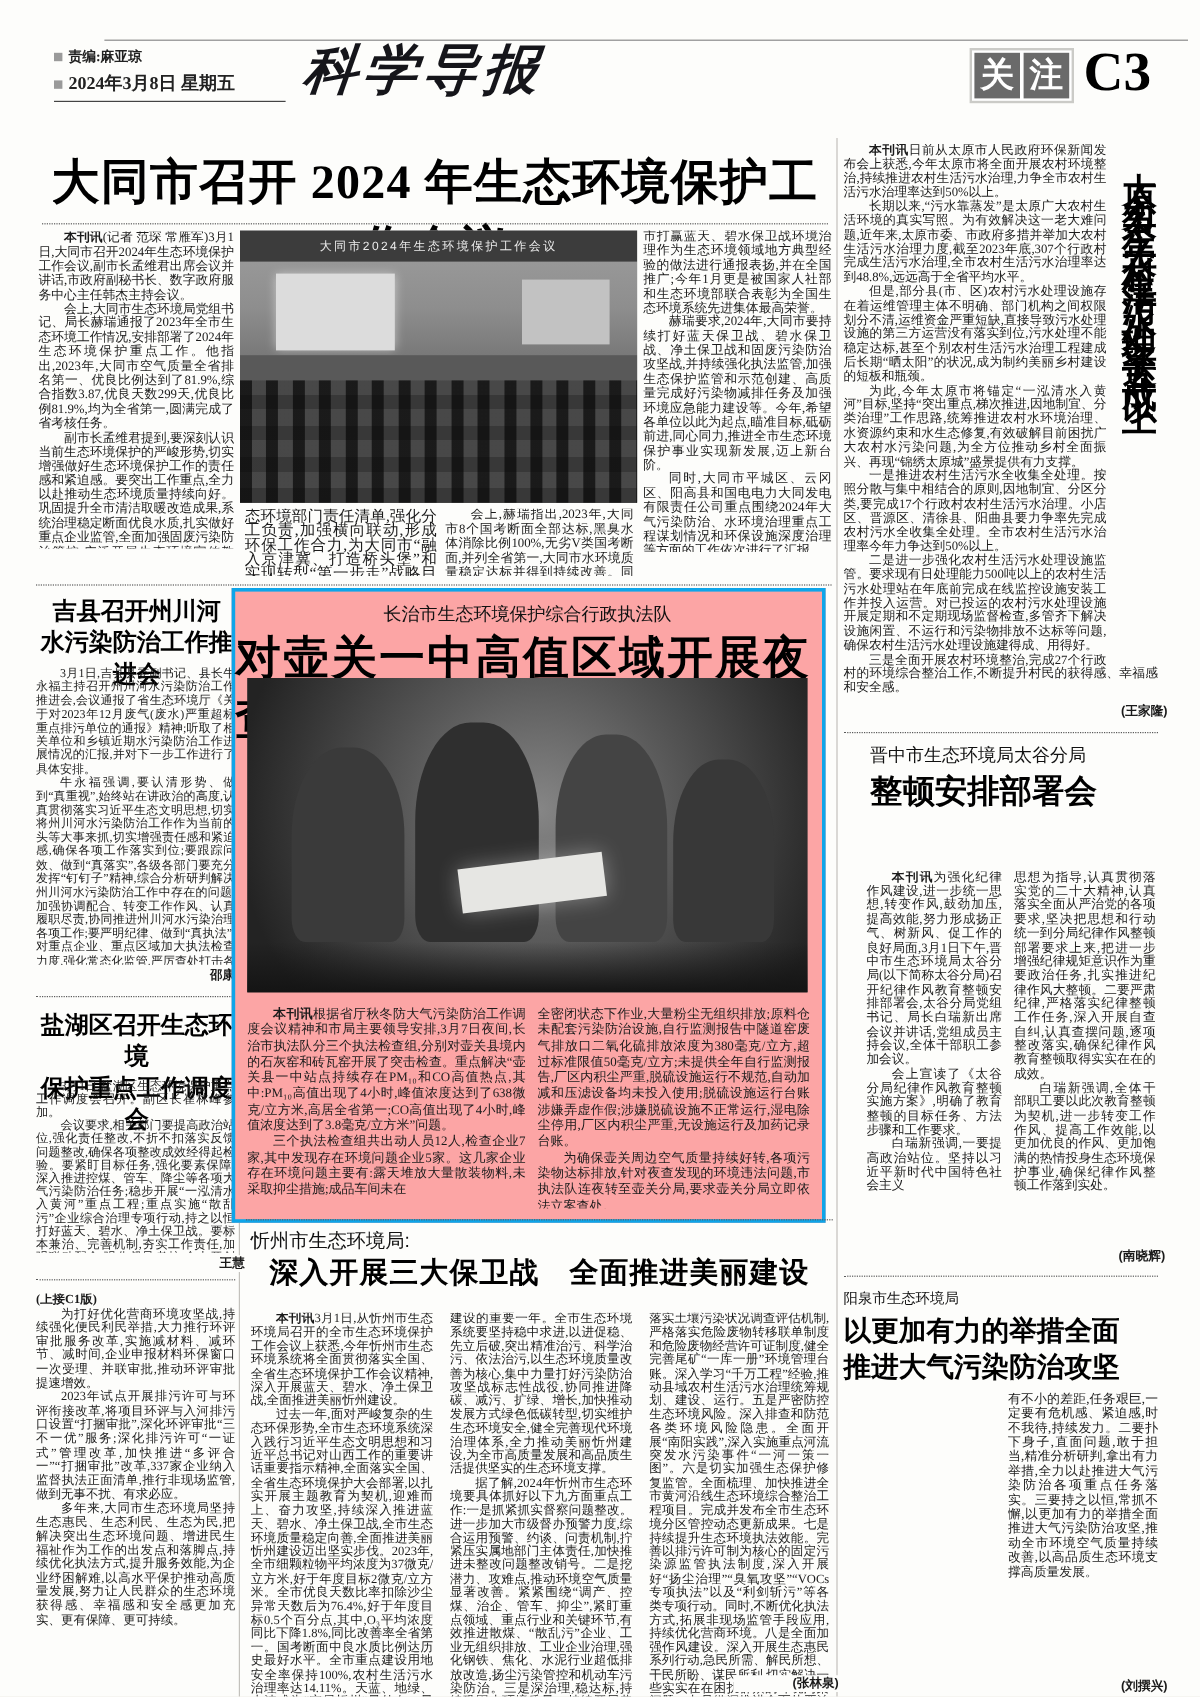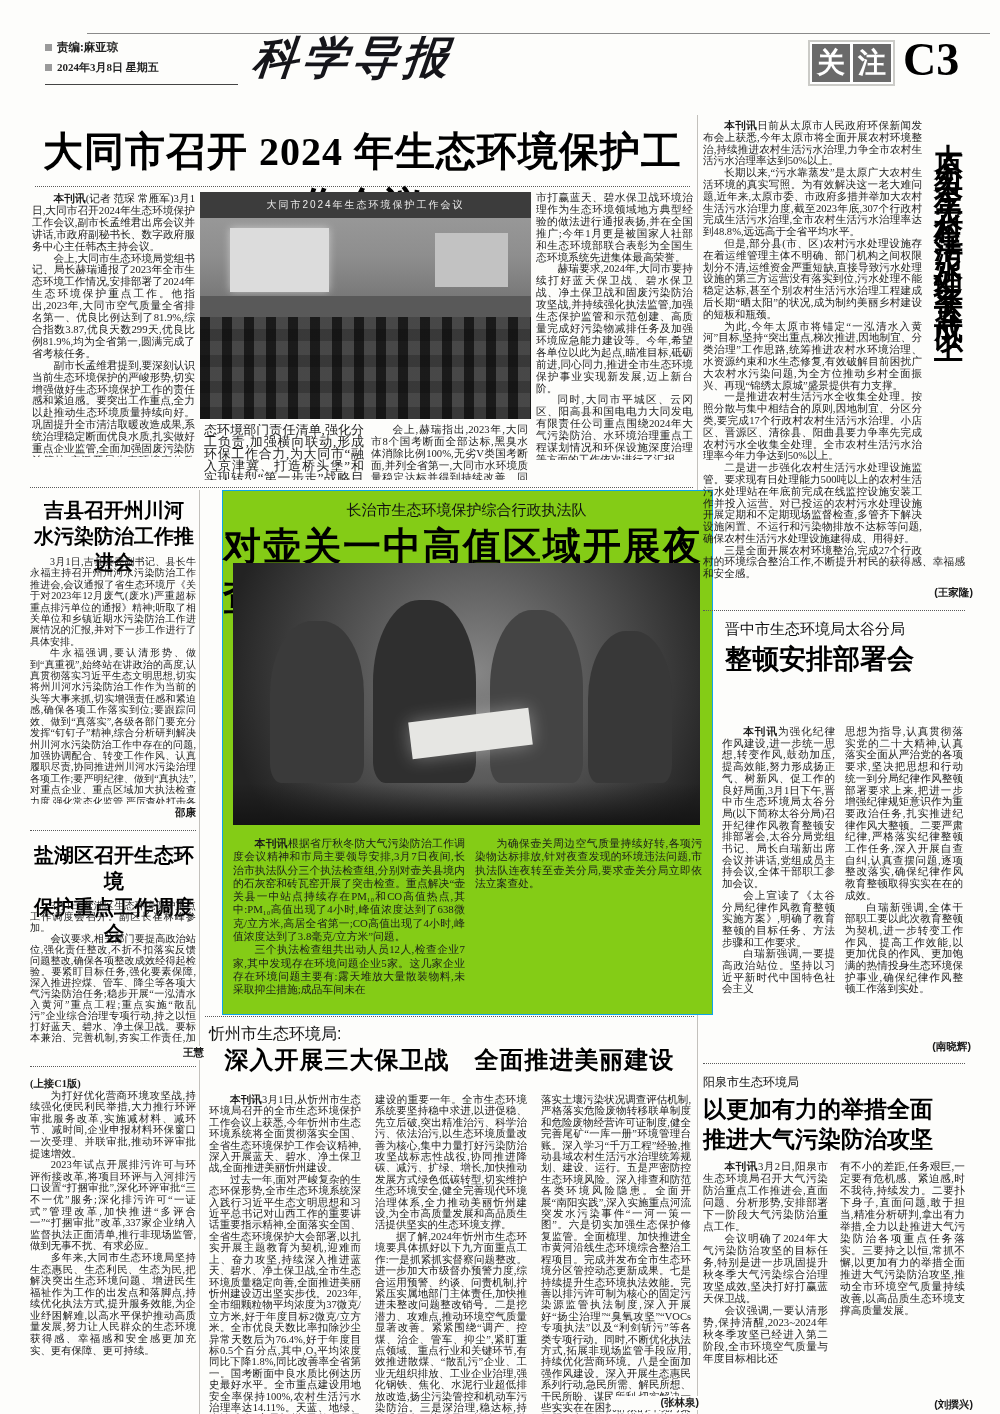--- a/index.html
+++ b/index.html
@@ -42,21 +42,21 @@
 </head>
 <body>
 
 <div class="page">
 
   <div class="abs" style="left:87px;top:33px;width:903px;border-top:1px solid #8a8a8a;"></div>
 
   <div class="abs serif" style="left:45px;top:40px;font-size:11.5px;font-weight:bold;color:#222;">
     <span class="ed-sq"></span><span>责编:麻亚琼</span>
   </div>
-  <div class="abs serif" style="left:45px;top:60px;font-size:11px;font-weight:bold;color:#222;">
+  <div class="abs serif" style="left:45px;top:60px;font-size:15px;font-weight:bold;color:#222;">
     <span class="ed-sq"></span><span>2024年3月8日  星期五</span>
   </div>
   <div class="abs" style="left:45px;top:84px;width:193px;border-top:1.5px solid #444;"></div>
 
   <div class="abs serif masthead" style="left:253px;top:28px;">科学导报</div>
 
   <div class="abs tagbox" style="left:808px;top:40px;">
     <div class="tb">关</div>
     <div class="tb">注</div>
   </div>
@@ -121,36 +121,37 @@
 
   <div class="abs dotted" style="left:30px;top:1066px;width:166px;"></div>
 
   <div class="col serif abs" style="left:30px;top:1078px;width:166px;height:336px;font-size:10.4px;line-height:11.6px;">
     <p class="cont" style="font-weight:bold;">(上接C1版)</p>
     <p>为打好优化营商环境攻坚战,持续强化便民利民举措,大力推行环评审批服务改革,实施减材料、减环节、减时间,企业申报材料环保窗口一次受理、并联审批,推动环评审批提速增效。</p>
     <p>2023年试点开展排污许可与环评衔接改革,将项目环评与入河排污口设置“打捆审批”,深化环评审批“三不一优”服务;深化排污许可“一证式”管理改革,加快推进“多评合一”“打捆审批”改革,337家企业纳入监督执法正面清单,推行非现场监管,做到无事不扰、有求必应。</p>
     <p>多年来,大同市生态环境局坚持生态惠民、生态利民、生态为民,把解决突出生态环境问题、增进民生福祉作为工作的出发点和落脚点,持续优化执法方式,提升服务效能,为企业纾困解难,以高水平保护推动高质量发展,努力让人民群众的生态环境获得感、幸福感和安全感更加充实、更有保障、更可持续。</p>
   </div>
 
-  <div class="abs" style="left:222px;top:490px;width:489px;height:523px;border:1px solid #0ea5e9;background:#84cc16;">
+  <div class="abs" style="left:193px;top:490px;width:489px;height:523px;border:3px solid #0ea5e9;background:#fca5a5;">
     <div class="abs sans" style="left:0;top:10px;width:487px;text-align:center;font-size:15px;color:#111;">长治市生态环境保护综合行政执法队</div>
     <div class="abs serif htitle" style="left:0;top:30px;width:487px;text-align:left;font-size:38px;letter-spacing:2px;">对壶关一中高值区域开展夜查突查</div>
     <div class="abs photo photo-changzhi" style="left:10px;top:72px;width:467px;height:262px;">
       <div class="pc-fig" style="left:8%;top:22%;width:20%;height:62%;background:#3a3a3a;"></div>
       <div class="pc-fig" style="left:30%;top:14%;width:22%;height:70%;background:#2f2f2f;"></div>
       <div class="pc-fig" style="left:55%;top:18%;width:20%;height:66%;background:#444444;"></div>
       <div class="pc-fig" style="left:76%;top:26%;width:18%;height:58%;background:#383838;"></div>
       <div class="pc-paper" style="left:38%;top:58%;width:26%;height:14%;"></div>
       <div class="pc-fore"></div>
     </div>
     <div class="col serif abs" style="left:10px;top:346px;width:232px;height:168px;font-size:10.8px;line-height:13.3px;">
       <p><b class="lead">本刊讯</b><span>根据省厅秋冬防大气污染防治工作调度会议精神和市局主要领导安排,3月7日夜间,长治市执法队分三个执法检查组,分别对壶关县境内的石灰窑和砖瓦窑开展了突击检查。重点解决“壶关县一中站点持续存在PM₁₀和CO高值热点,其中:PM₁₀高值出现了4小时,峰值浓度达到了638微克/立方米,高居全省第一;CO高值出现了4小时,峰值浓度达到了3.8毫克/立方米”问题。</span></p>
       <p>三个执法检查组共出动人员12人,检查企业7家,其中发现存在环境问题企业5家。这几家企业存在环境问题主要有:露天堆放大量散装物料,未采取抑尘措施;成品车间未在</p>
     </div>
     <div class="col serif abs" style="left:252px;top:346px;width:227px;height:168px;font-size:10.8px;line-height:13.3px;">
+      <p class="cont">全密闭状态下作业,大量粉尘无组织排放;原料仓未配套污染防治设施,自行监测报告中隧道窑废气排放口二氧化硫排放浓度为380毫克/立方,超过标准限值50毫克/立方;未提供全年自行监测报告,厂区内积尘严重,脱硫设施运行不规范,自动加减和压滤设备均未投入使用;脱硫设施运行台账涉嫌弄虚作假;涉嫌脱硫设施不正常运行,湿电除尘停用,厂区内积尘严重,无设施运行及加药记录台账。</p>
       <p>为确保壶关周边空气质量持续好转,各项污染物达标排放,针对夜查发现的环境违法问题,市执法队连夜转至壶关分局,要求壶关分局立即依法立案查处。</p>
 
     </div>
   </div>
 
   <div class="abs dotted" style="left:205px;top:1016px;width:489px;"></div>
 
   <div class="abs sans" style="left:209px;top:1024px;font-size:16px;color:#111;">忻州市生态环境局:</div>
   <div class="abs serif htitle" style="left:205px;top:1044px;width:489px;text-align:center;font-size:24px;letter-spacing:1px;">深入开展三大保卫战　全面推进美丽建设</div>
 
@@ -200,23 +201,18 @@
   </div>
   <div class="sig-abs" style="left:883px;top:1040px;width:80px;font-size:10.6px;">(南晓辉)</div>
 
   <div class="abs dotted" style="left:703px;top:1063px;width:262px;"></div>
 
   <div class="abs sans" style="left:703px;top:1074px;font-size:12px;color:#111;">阳泉市生态环境局</div>
   <div class="abs heiti" style="left:703px;top:1094px;font-size:23px;line-height:30px;">
     <div>以更加有力的举措全面</div>
     <div>推进大气污染防治攻坚</div>
   </div>
-  <div class="col serif abs" style="left:703px;top:1160px;width:125px;height:254px;font-size:10.7px;line-height:12px;">
-    <p><b class="lead">本刊讯</b><span>3月2日,阳泉市生态环境局召开大气污染防治重点工作推进会,直面问题、分析形势,安排部署下一阶段大气污染防治重点工作。</span></p>
-    <p>会议明确了2024年大气污染防治攻坚的目标任务,特别是进一步巩固提升秋冬季大气污染综合治理攻坚成效,坚决打好打赢蓝天保卫战。</p>
-    <p>会议强调,一要认清形势,保持清醒,2023~2024年秋冬季攻坚已经进入第二阶段,全市环境空气质量与年度目标相比还</p>
-  </div>
   <div class="col serif abs" style="left:840px;top:1160px;width:125px;height:254px;font-size:10.7px;line-height:12px;">
     <p class="cont">有不小的差距,任务艰巨,一定要有危机感、紧迫感,时不我待,持续发力。二要扑下身子,直面问题,敢于担当,精准分析研判,拿出有力举措,全力以赴推进大气污染防治各项重点任务落实。三要持之以恒,常抓不懈,以更加有力的举措全面推进大气污染防治攻坚,推动全市环境空气质量持续改善,以高品质生态环境支撑高质量发展。</p>
   </div>
   <div class="sig-abs" style="left:885px;top:1398px;width:80px;font-size:10.6px;">(刘撰兴)</div>
 
 </div>
 
 </body></html>

